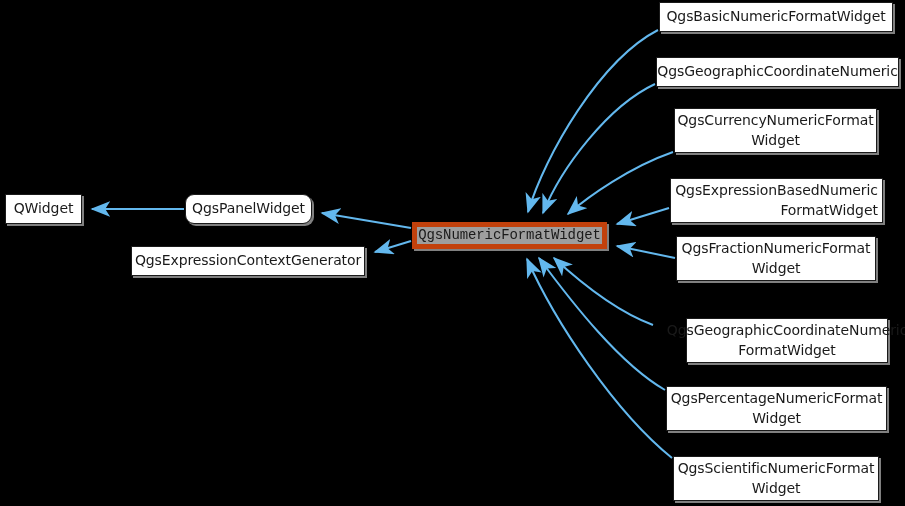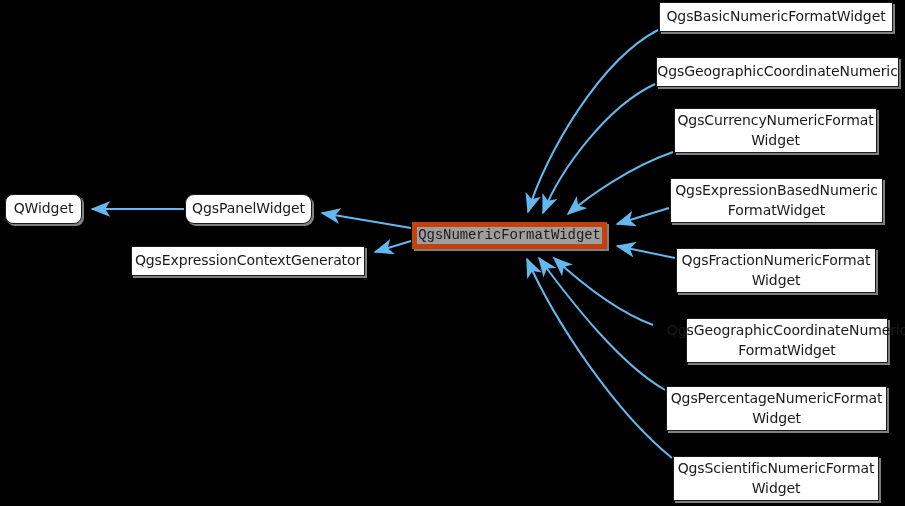--- a/index.html
+++ b/index.html
@@ -69,21 +69,21 @@
         <path d="M 673,152 C 630,167 589,196 568,214" fill="none" stroke="#63b8ee" stroke-width="2" marker-end="url(#arrowhead)"></path>
         <path d="M 669,208 L 617,224" fill="none" stroke="#63b8ee" stroke-width="2" marker-end="url(#arrowhead)"></path>
         <path d="M 675,258 L 617,246" fill="none" stroke="#63b8ee" stroke-width="2" marker-end="url(#arrowhead)"></path>
         <path d="M 653,325 C 618,312 580,282 554,258" fill="none" stroke="#63b8ee" stroke-width="2" marker-end="url(#arrowhead)"></path>
         <path d="M 665,390 C 620,364 573,304 539,258" fill="none" stroke="#63b8ee" stroke-width="2" marker-end="url(#arrowhead)"></path>
         <path d="M 672,458 C 615,412 555,322 527,259" fill="none" stroke="#63b8ee" stroke-width="2" marker-end="url(#arrowhead)"></path>
       </g>
   </svg>
 
   <div id="nodes-group">
-      <div class="node" style="left: 5px; top: 194px; width: 77px; height: 30px; border-radius: 8px;">
+      <div class="node" style="left: 5px; top: 194px; width: 77px; height: 30px;">
         <span class="node-label">QWidget</span>
       </div>
       <div class="node" style="left: 185px; top: 194px; width: 127px; height: 30px; border-radius: 9px;">
         <span class="node-label">QgsPanelWidget</span>
       </div>
       <div class="node" style="left: 131px; top: 246px; width: 234px; height: 30px;">
         <span class="node-label">QgsExpressionContextGenerator</span>
       </div>
       <div class="node focus" style="left: 412px; top: 222px; width: 195px; height: 27px;">
         <span class="node-label">QgsNumericFormatWidget</span>
@@ -91,25 +91,25 @@
       <div class="node" style="left: 659px; top: 2px; width: 234px; height: 30px;">
         <span class="node-label">QgsBasicNumericFormatWidget</span>
       </div>
       <div class="node" style="left: 656px; top: 57px; width: 243px; height: 30px;">
         <span class="node-label">QgsGeographicCoordinateNumeric</span>
       </div>
       <div class="node" style="left: 674px; top: 108px; width: 203px; height: 45px;">
         <span class="node-label">QgsCurrencyNumericFormat
 Widget</span>
       </div>
-      <div class="node" style="left: 670px; top: 178px; width: 213px; height: 45px;">
+      <div class="node" style="left: 670px; top: 178px; width: 213px; height: 45px; text-align: right;">
         <span class="node-label">QgsExpressionBasedNumeric
 FormatWidget</span>
       </div>
-      <div class="node" style="left: 676px; top: 248px; width: 200px; height: 45px;">
+      <div class="node" style="left: 676px; top: 236px; width: 200px; height: 45px;">
         <span class="node-label">QgsFractionNumericFormat
 Widget</span>
       </div>
       <div class="node" style="left: 654px; top: 318px; width: 202px; height: 45px; margin-left: 32px;">
         <span class="node-label">QgsGeographicCoordinateNumeric
 FormatWidget</span>
       </div>
       <div class="node" style="left: 666px; top: 386px; width: 221px; height: 45px;">
         <span class="node-label">QgsPercentageNumericFormat
 Widget</span>

